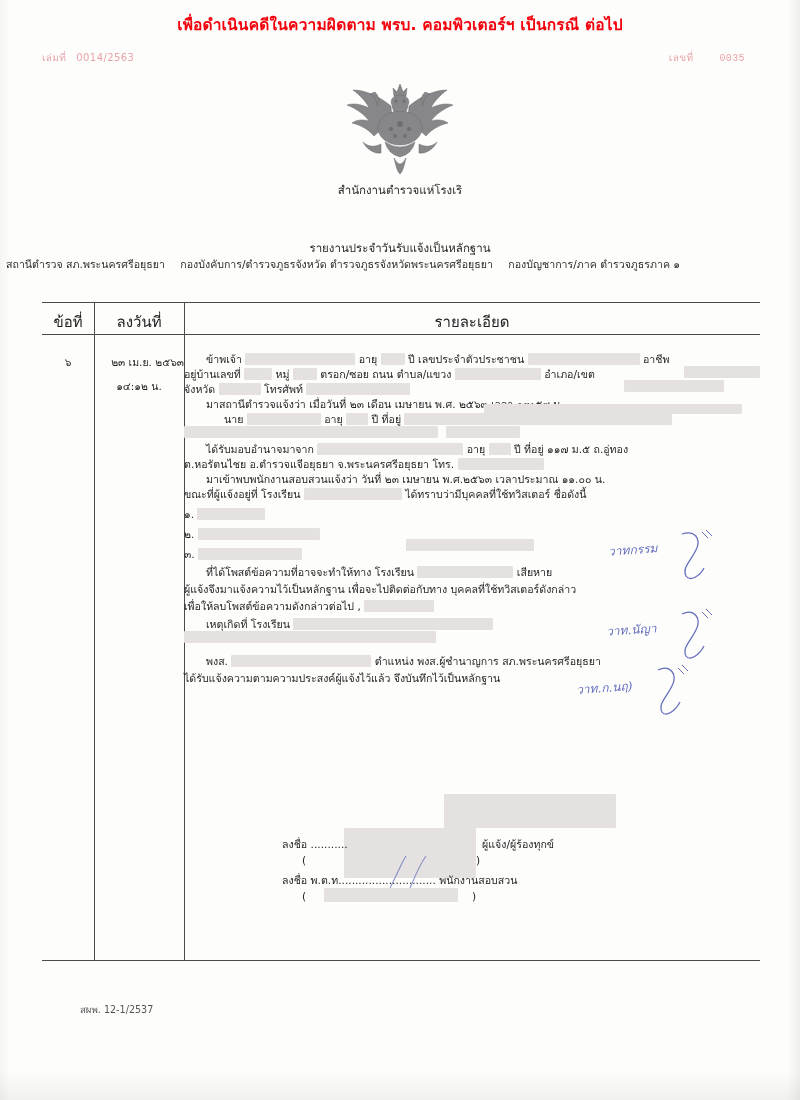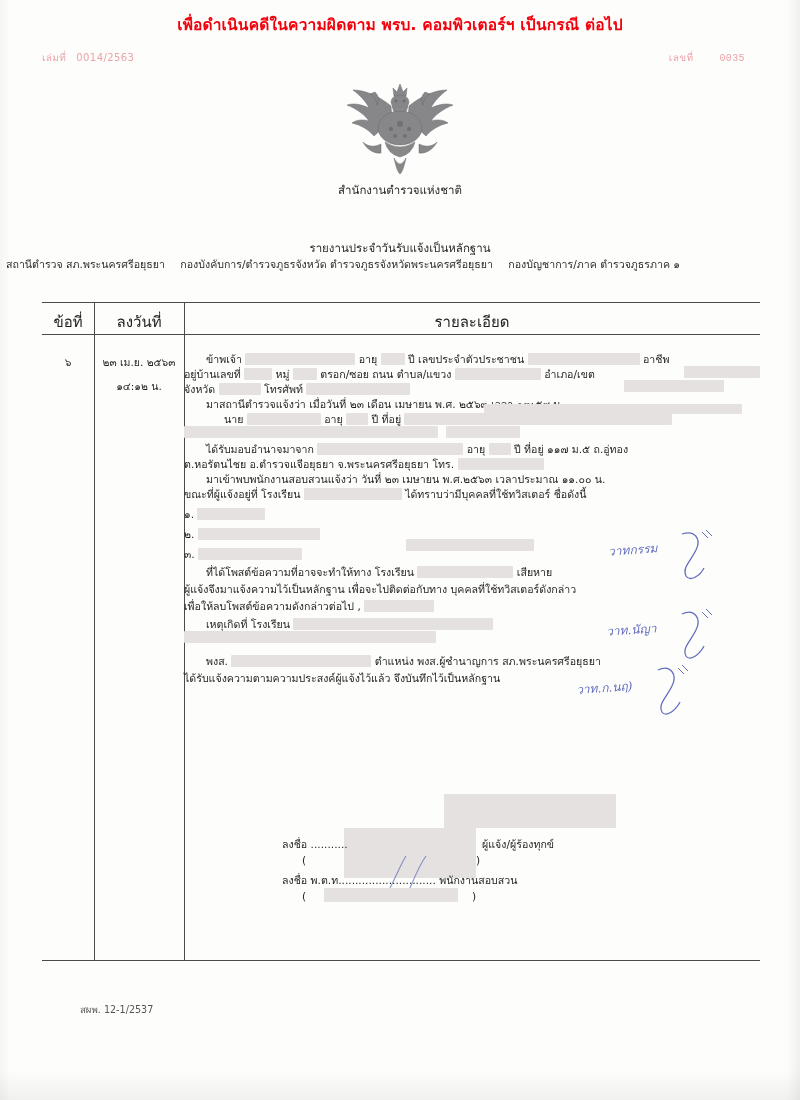--- a/index.html
+++ b/index.html
@@ -160,21 +160,21 @@
     width: 52px;
     text-align: center;
     font-size: 10.5px;
     color: #1f1f1f;
   }
   .cell-date {
     position: absolute;
     top: 52px;
     left: 52px;
     width: 90px;
-    text-align: center;
+    text-align: right;
     font-size: 10.5px;
     color: #1f1f1f;
   }
   .cell-time {
     position: absolute;
     top: 76px;
     left: 52px;
     width: 90px;
     text-align: center;
     font-size: 10.5px;
@@ -289,21 +289,21 @@
       <ellipse cx="51" cy="25" rx="1.6" ry="1.8"></ellipse>
       <ellipse cx="59" cy="25" rx="1.6" ry="1.8"></ellipse>
       <circle cx="55" cy="48" r="3"></circle>
       <circle cx="46" cy="53" r="2.2"></circle>
       <circle cx="64" cy="53" r="2.2"></circle>
       <circle cx="50" cy="60" r="2"></circle>
       <circle cx="60" cy="60" r="2"></circle>
     </g>
   </svg>
 
-  <div class="org-name">สำนักงานตำรวจแห่งชาติ</div>
+  <div class="org-name">สำนักงานตำรวจแห่โรงเริ</div>
   <div class="report-title">รายงานประจำวันรับแจ้งเป็นหลักฐาน</div>
 
   <div class="station-line">
     <span>สถานีตำรวจ สภ.พระนครศรีอยุธยา</span>
     <span>กองบังคับการ/ตำรวจภูธรจังหวัด ตำรวจภูธรจังหวัดพระนครศรีอยุธยา</span>
     <span>กองบัญชาการ/ภาค ตำรวจภูธรภาค ๑</span>
   </div>
 
   <div class="tbl">
     <div class="hline top"></div>

